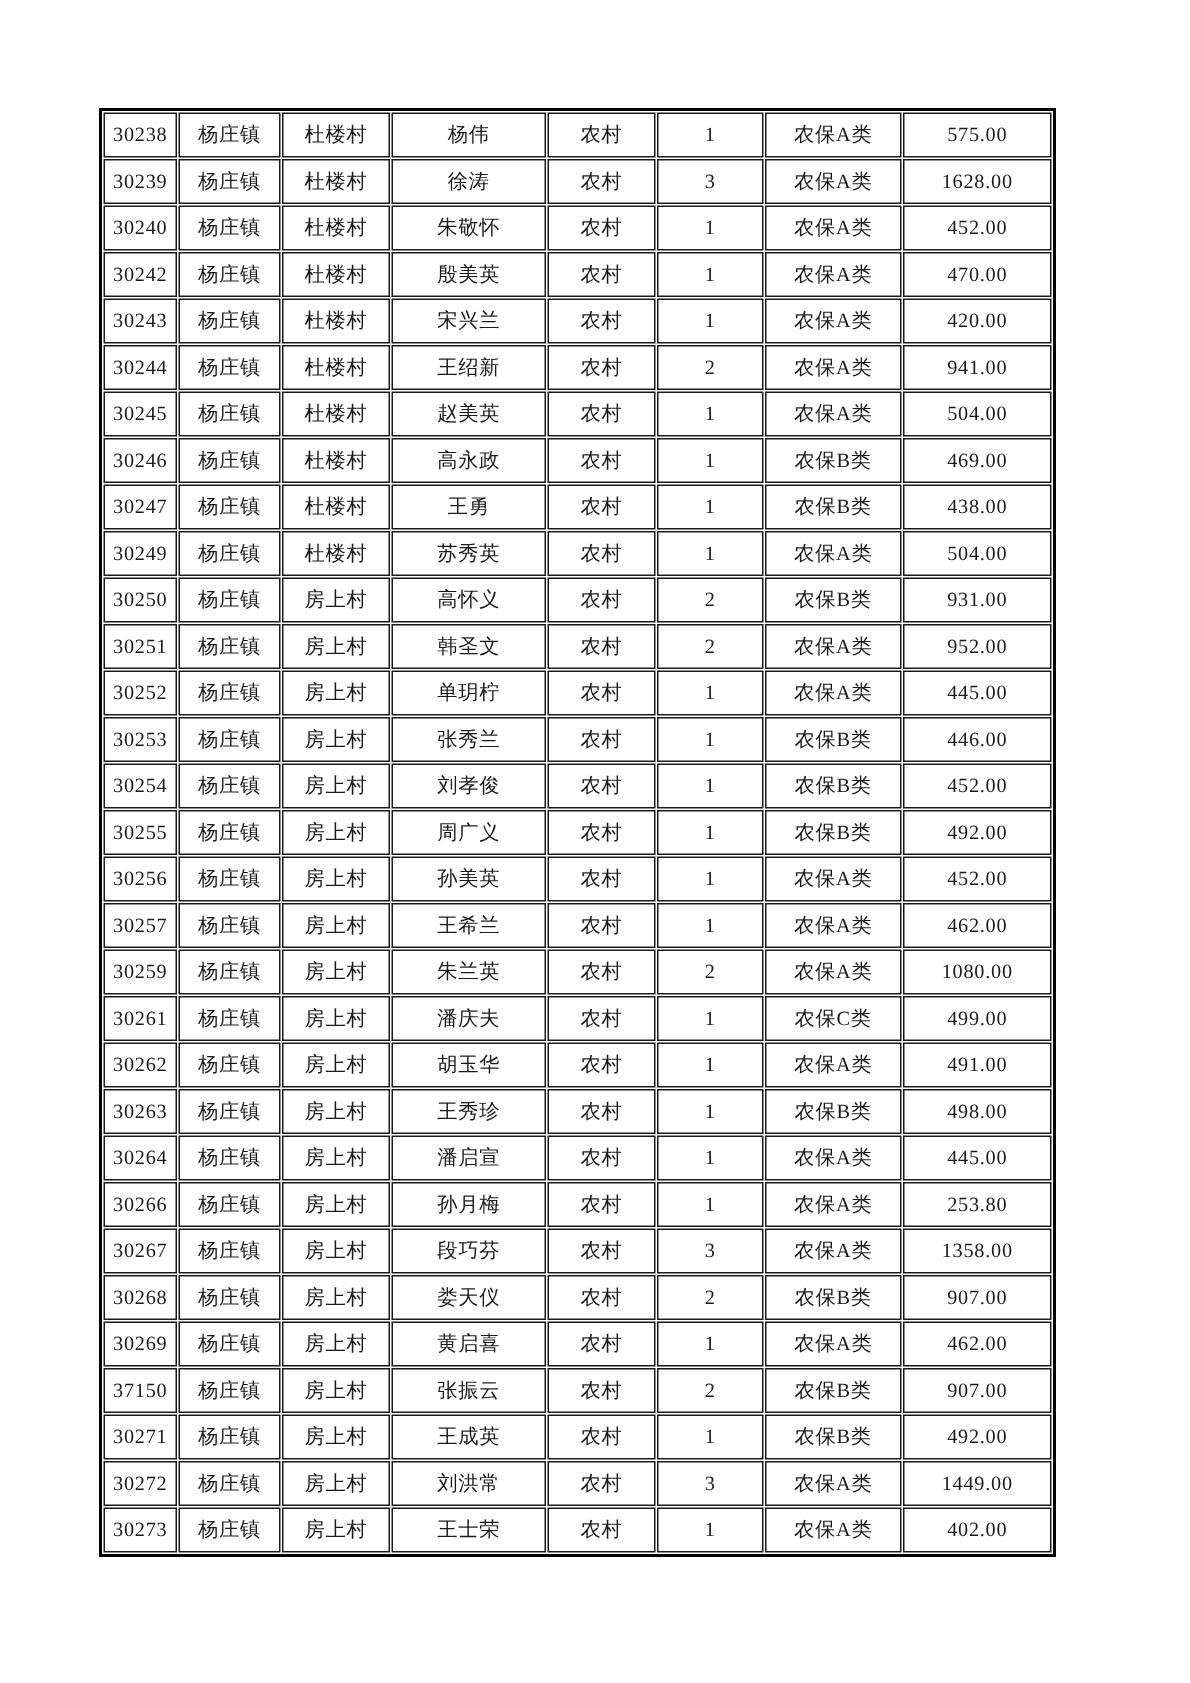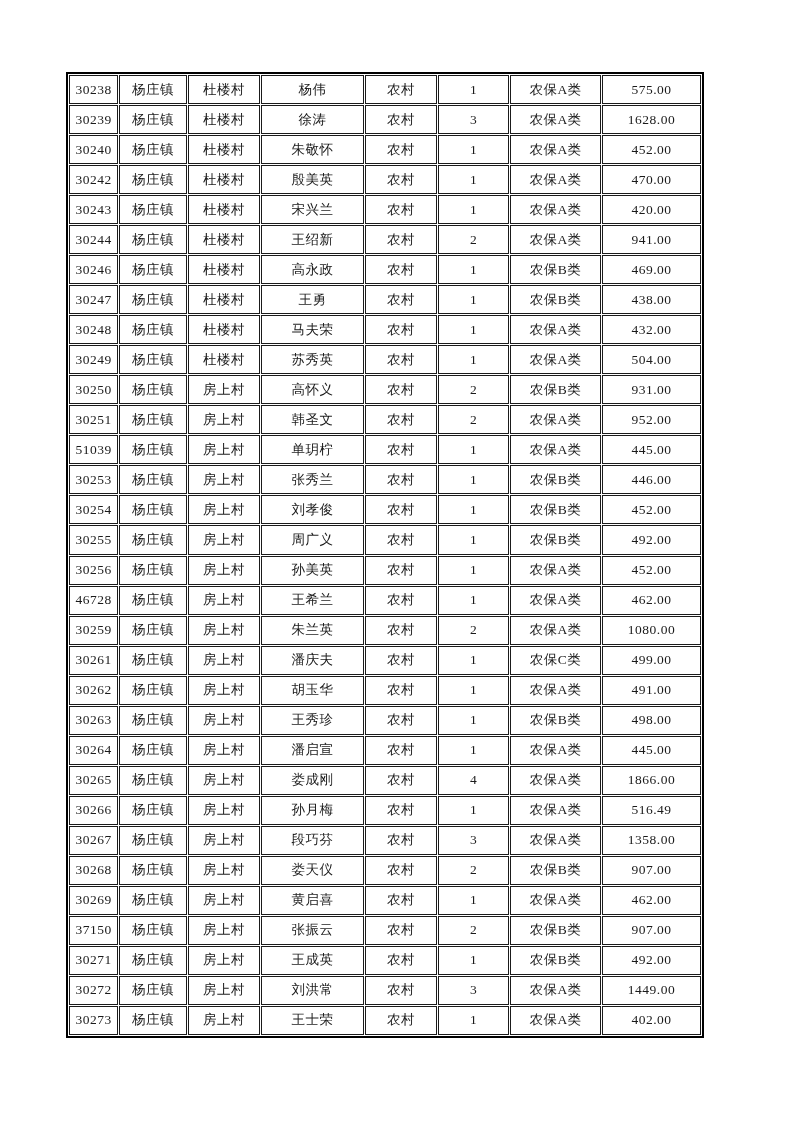--- a/index.html
+++ b/index.html
@@ -115,50 +115,50 @@
           <td>30244</td>
           <td>杨庄镇</td>
           <td>杜楼村</td>
           <td>王绍新</td>
           <td>农村</td>
           <td>2</td>
           <td>农保A类</td>
           <td>941.00</td>
         </tr>
         <tr>
+          <td>30245</td>
+          <td>杨庄镇</td>
+          <td>杜楼村</td>
+          <td>赵美英</td>
+          <td>农村</td>
+          <td>1</td>
+          <td>农保A类</td>
+          <td>504.00</td>
+        </tr>
+        <tr>
           <td>30246</td>
           <td>杨庄镇</td>
           <td>杜楼村</td>
           <td>高永政</td>
           <td>农村</td>
           <td>1</td>
           <td>农保B类</td>
           <td>469.00</td>
         </tr>
         <tr>
           <td>30247</td>
           <td>杨庄镇</td>
           <td>杜楼村</td>
           <td>王勇</td>
           <td>农村</td>
           <td>1</td>
           <td>农保B类</td>
           <td>438.00</td>
         </tr>
         <tr>
-          <td>30248</td>
-          <td>杨庄镇</td>
-          <td>杜楼村</td>
-          <td>马夫荣</td>
-          <td>农村</td>
-          <td>1</td>
-          <td>农保A类</td>
-          <td>432.00</td>
-        </tr>
-        <tr>
           <td>30249</td>
           <td>杨庄镇</td>
           <td>杜楼村</td>
           <td>苏秀英</td>
           <td>农村</td>
           <td>1</td>
           <td>农保A类</td>
           <td>504.00</td>
         </tr>
         <tr>
@@ -175,21 +175,21 @@
           <td>30251</td>
           <td>杨庄镇</td>
           <td>房上村</td>
           <td>韩圣文</td>
           <td>农村</td>
           <td>2</td>
           <td>农保A类</td>
           <td>952.00</td>
         </tr>
         <tr>
-          <td>51039</td>
+          <td>30252</td>
           <td>杨庄镇</td>
           <td>房上村</td>
           <td>单玥柠</td>
           <td>农村</td>
           <td>1</td>
           <td>农保A类</td>
           <td>445.00</td>
         </tr>
         <tr>
           <td>30253</td>
@@ -225,21 +225,21 @@
           <td>30256</td>
           <td>杨庄镇</td>
           <td>房上村</td>
           <td>孙美英</td>
           <td>农村</td>
           <td>1</td>
           <td>农保A类</td>
           <td>452.00</td>
         </tr>
         <tr>
-          <td>46728</td>
+          <td>30257</td>
           <td>杨庄镇</td>
           <td>房上村</td>
           <td>王希兰</td>
           <td>农村</td>
           <td>1</td>
           <td>农保A类</td>
           <td>462.00</td>
         </tr>
         <tr>
           <td>30259</td>
@@ -285,38 +285,28 @@
           <td>30264</td>
           <td>杨庄镇</td>
           <td>房上村</td>
           <td>潘启宣</td>
           <td>农村</td>
           <td>1</td>
           <td>农保A类</td>
           <td>445.00</td>
         </tr>
         <tr>
-          <td>30265</td>
-          <td>杨庄镇</td>
-          <td>房上村</td>
-          <td>娄成刚</td>
-          <td>农村</td>
-          <td>4</td>
-          <td>农保A类</td>
-          <td>1866.00</td>
-        </tr>
-        <tr>
           <td>30266</td>
           <td>杨庄镇</td>
           <td>房上村</td>
           <td>孙月梅</td>
           <td>农村</td>
           <td>1</td>
           <td>农保A类</td>
-          <td>516.49</td>
+          <td>253.80</td>
         </tr>
         <tr>
           <td>30267</td>
           <td>杨庄镇</td>
           <td>房上村</td>
           <td>段巧芬</td>
           <td>农村</td>
           <td>3</td>
           <td>农保A类</td>
           <td>1358.00</td>

